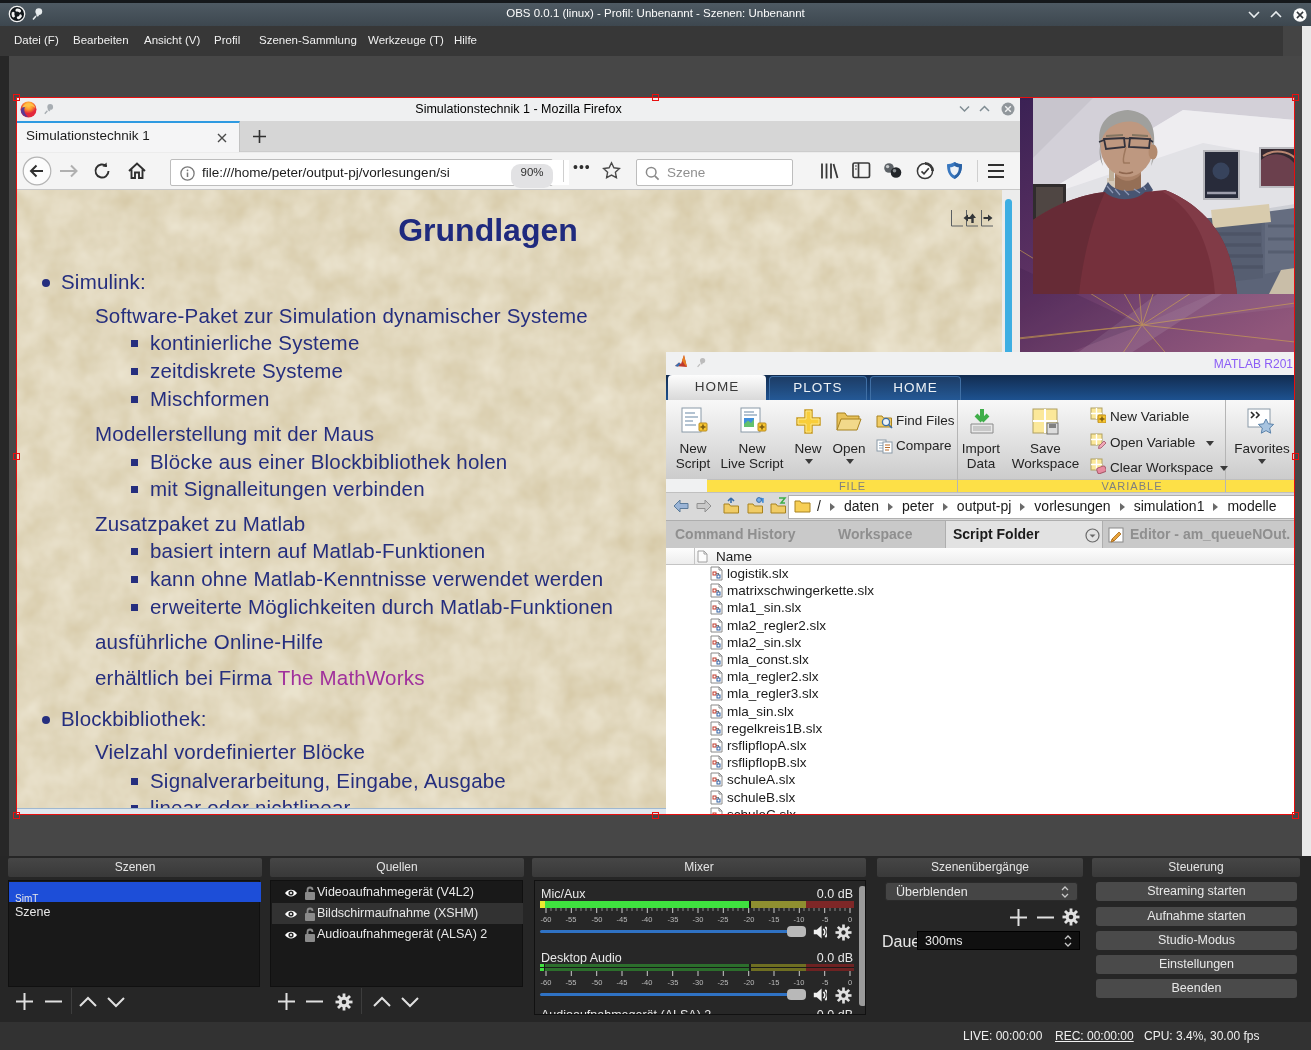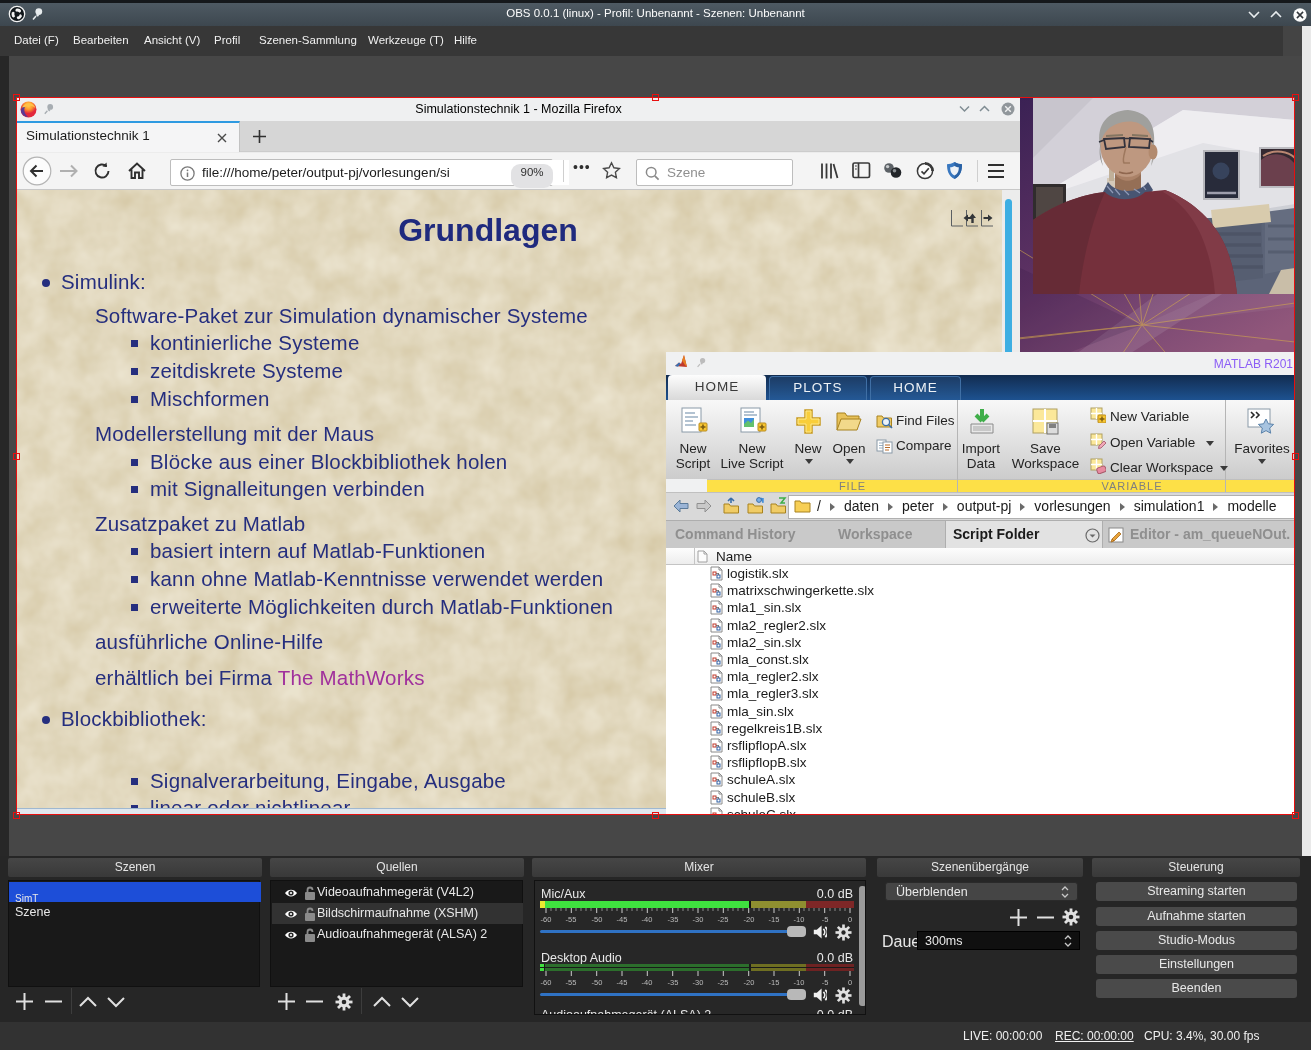--- a/index.html
+++ b/index.html
@@ -233,20 +233,21 @@
       <div class="abs slide-l" style="left:78px;top:233px;">Modellerstellung mit der Maus</div>
       <div class="abs slide-l" style="left:114px;top:261px;"><span class="sq"></span><span style="margin-left:12px;">Blöcke aus einer Blockbibliothek holen</span></div>
       <div class="abs slide-l" style="left:114px;top:288px;"><span class="sq"></span><span style="margin-left:12px;">mit Signalleitungen verbinden</span></div>
       <div class="abs slide-l" style="left:78px;top:323px;">Zusatzpaket zu Matlab</div>
       <div class="abs slide-l" style="left:114px;top:350px;"><span class="sq"></span><span style="margin-left:12px;">basiert intern auf Matlab-Funktionen</span></div>
       <div class="abs slide-l" style="left:114px;top:378px;"><span class="sq"></span><span style="margin-left:12px;">kann ohne Matlab-Kenntnisse verwendet werden</span></div>
       <div class="abs slide-l" style="left:114px;top:406px;"><span class="sq"></span><span style="margin-left:12px;">erweiterte Möglichkeiten durch Matlab-Funktionen</span></div>
       <div class="abs slide-l" style="left:78px;top:441px;">ausführliche Online-Hilfe</div>
       <div class="abs slide-l" style="left:78px;top:477px;">erhältlich bei Firma <span style="color:#a0309c;">The MathWorks</span></div>
       <div class="abs slide-l" style="left:25px;top:518px;"><span class="dot"></span><span style="margin-left:11px;">Blockbibliothek:</span></div>
+      <div class="abs slide-l" style="left:78px;top:551px;">Vielzahl vordefinierter Blöcke</div>
       <div class="abs slide-l" style="left:114px;top:580px;"><span class="sq"></span><span style="margin-left:12px;">Signalverarbeitung, Eingabe, Ausgabe</span></div>
       <div class="abs slide-l" style="left:114px;top:607px;"><span class="sq"></span><span style="margin-left:12px;">linear oder nichtlinear</span></div>
 
       <svg class="abs" style="left:934px;top:20px;" width="44" height="17" viewBox="0 0 44 17">
         <g stroke="#5a5f63" stroke-width="1" fill="none">
           <path d="M0.5 0 V16 H12"></path>
             <path d="M15.5 0 V16 H27"></path>
             <path d="M30.5 0 V16 H42"></path>
         </g>
         <g fill="#333639">

